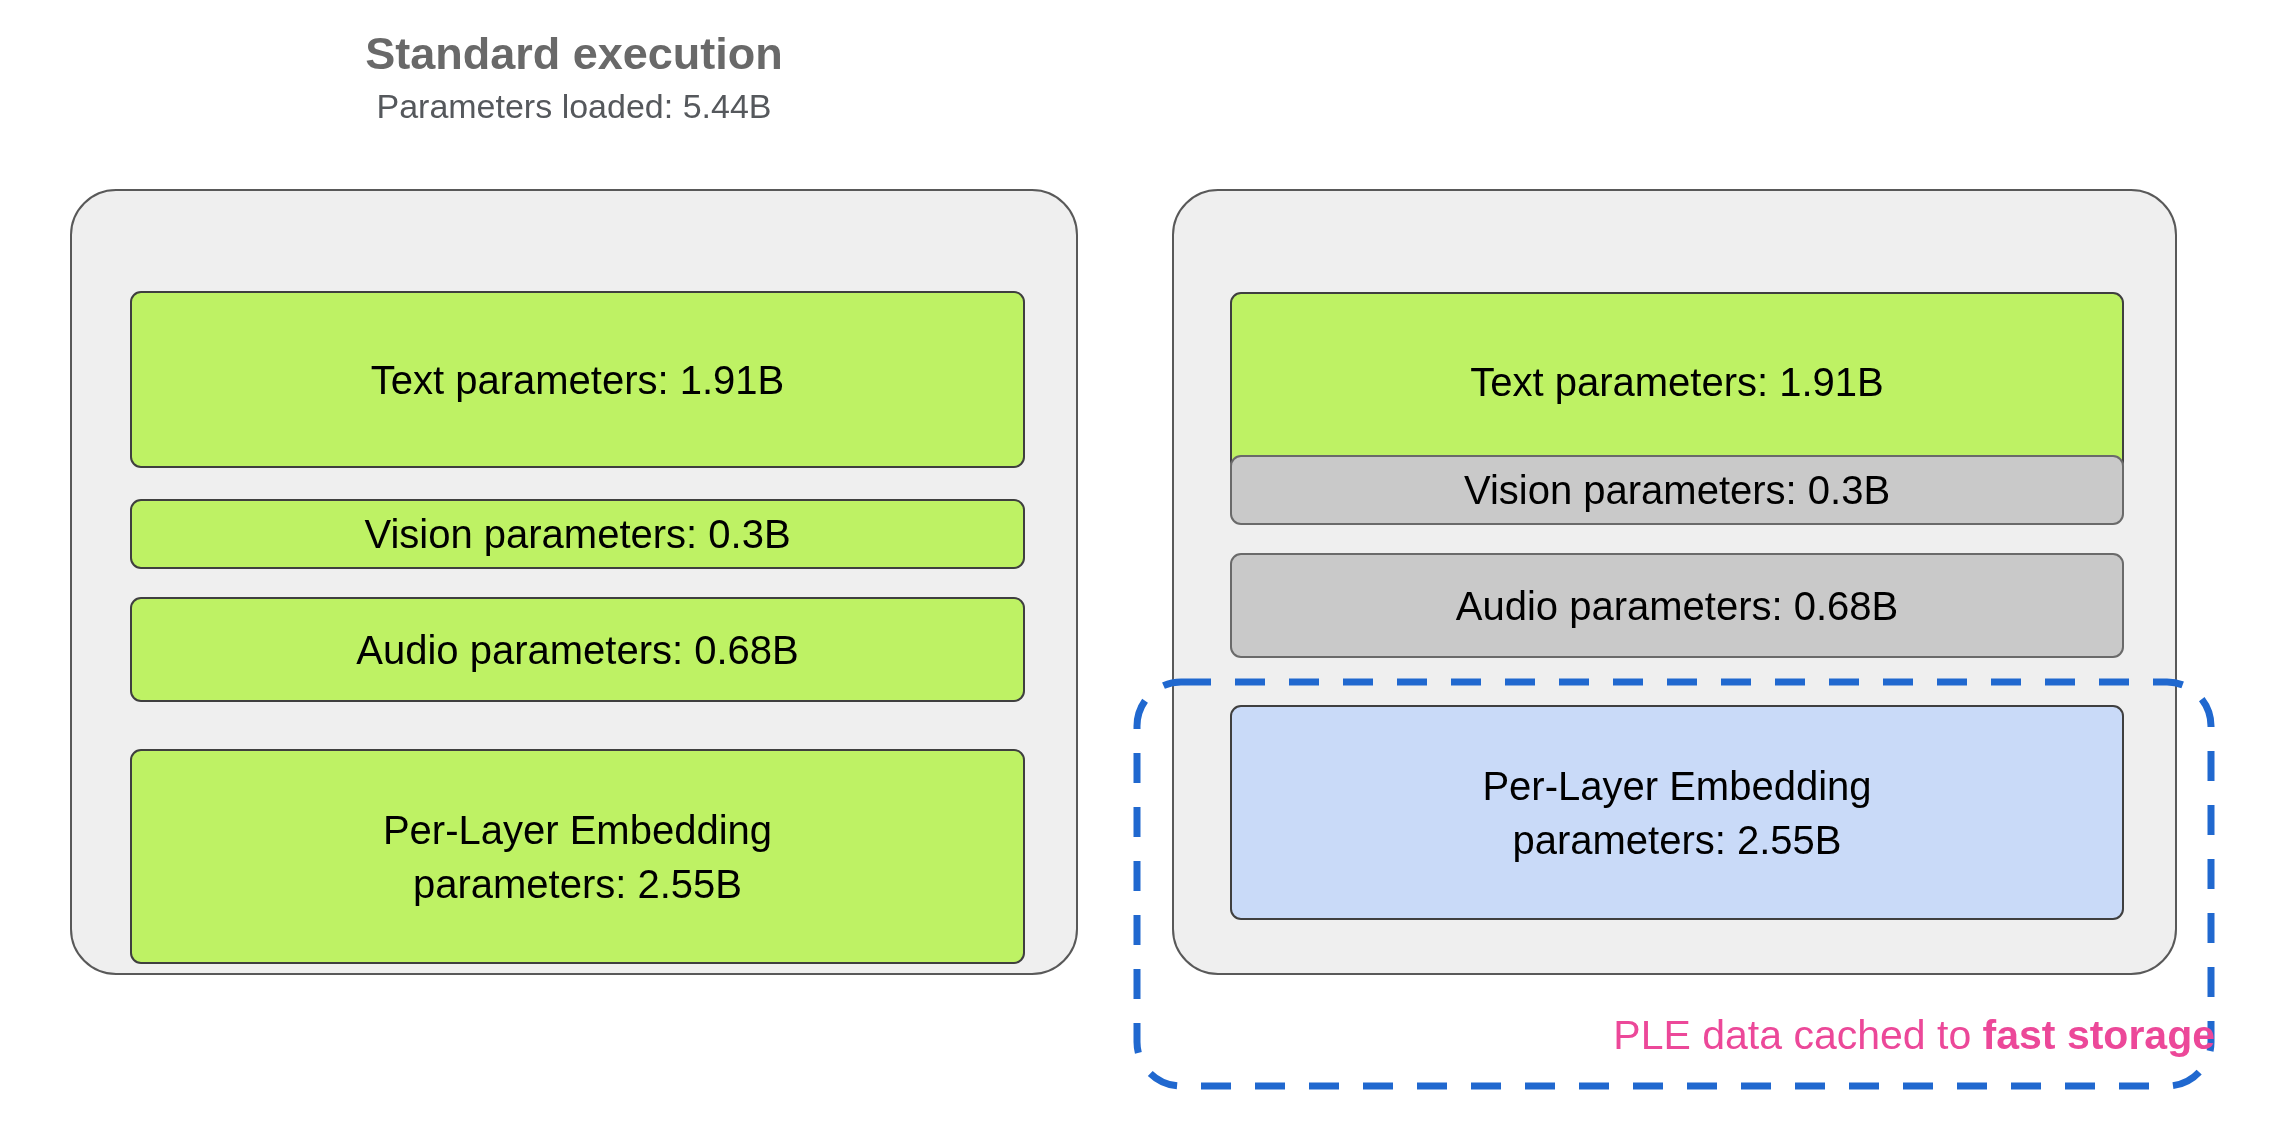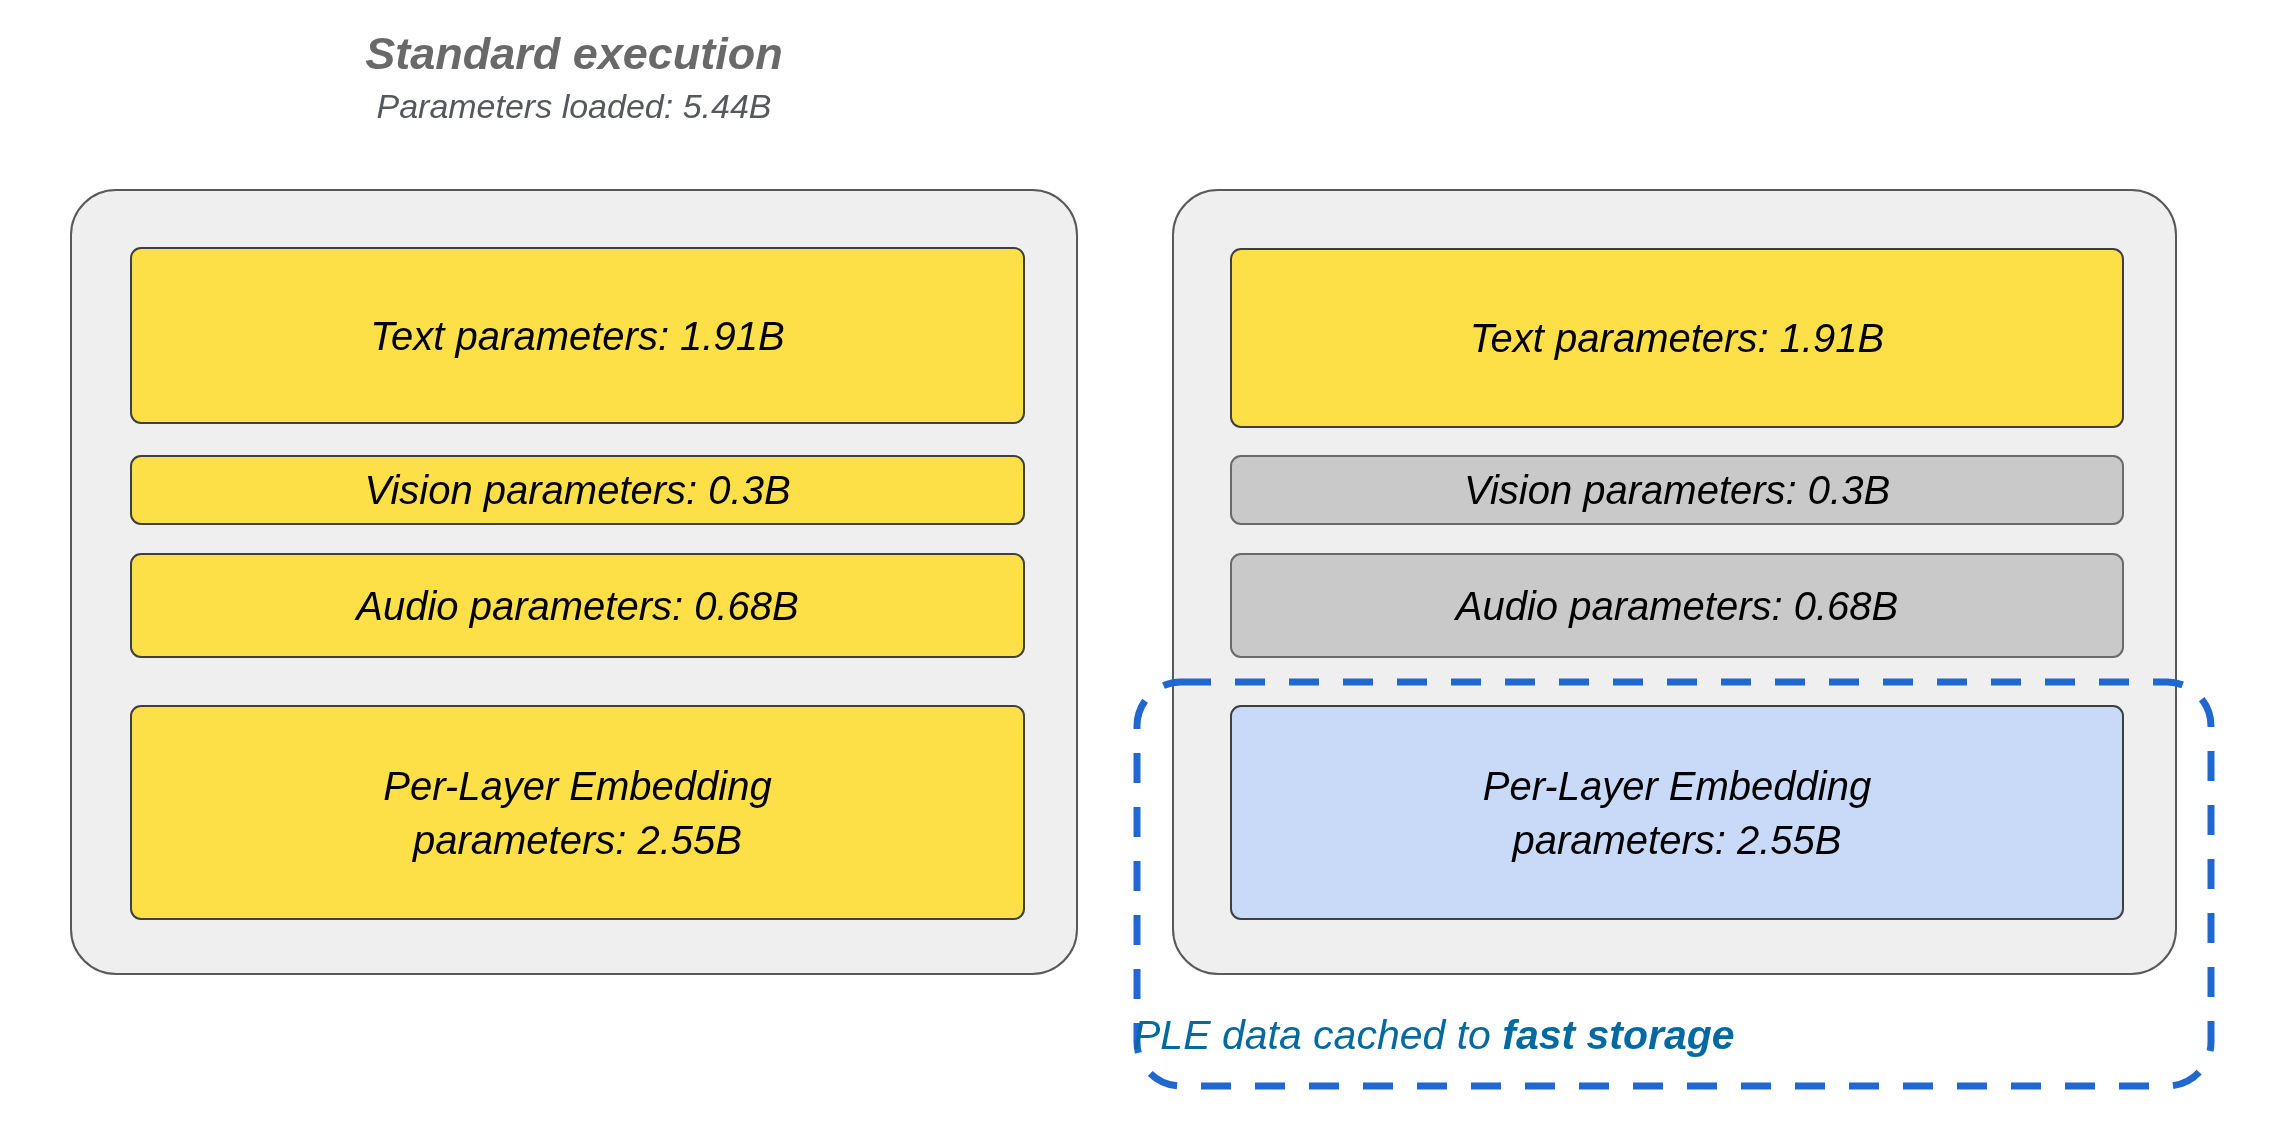--- a/index.html
+++ b/index.html
@@ -3,21 +3,20 @@
 <meta charset="utf-8">
 <style>
   html, body { margin: 0; padding: 0; background: #ffffff; }
   #stage {
     position: relative;
     width: 2286px;
     height: 1134px;
     background: #ffffff;
     font-family: "Liberation Sans", sans-serif;
     overflow: hidden;
-    font-style: italic;
   }
   .panel-header {
     position: absolute;
     top: 26px;
     text-align: center;
   }
   .panel-title {
     font-size: 45px;
     font-weight: bold;
     color: #696969;
@@ -47,39 +46,39 @@
     border-radius: 11px;
     box-sizing: border-box;
     display: flex;
     align-items: center;
     justify-content: center;
     text-align: center;
     font-size: 40px;
     color: #000000;
     line-height: 1.35;
   }
-  .fill-blue  { background: #fde047; }
+  .fill-blue  { background: #bef264; margin-top: 44px; }
   .fill-gray  { background: #c9c9c9; border-color: #6a6a6a; }
   .fill-lightblue { background: #c9daf8; }
   .ple-label { max-width: 520px; }
   #dashed-region-svg {
     position: absolute;
     left: 1133px;
     top: 678px;
     width: 1082px;
     height: 412px;
   }
   #ple-caption {
     position: absolute;
     left: 1133px;
     top: 1012px;
     width: 1082px;
-    text-align: left;
+    text-align: right;
     font-size: 41px;
-    color: #0369a1;
+    color: #ec4899;
     white-space: nowrap;
   }
   #ple-caption .bold-value { font-weight: bold; }
 </style>
 </head>
 <body>
 
 <div id="stage">
 
   <div class="panel-header" style="left:70px; width:1008px;">

